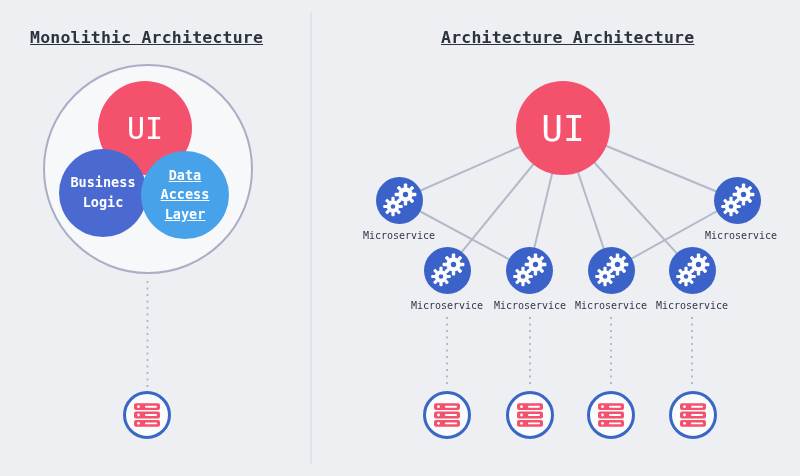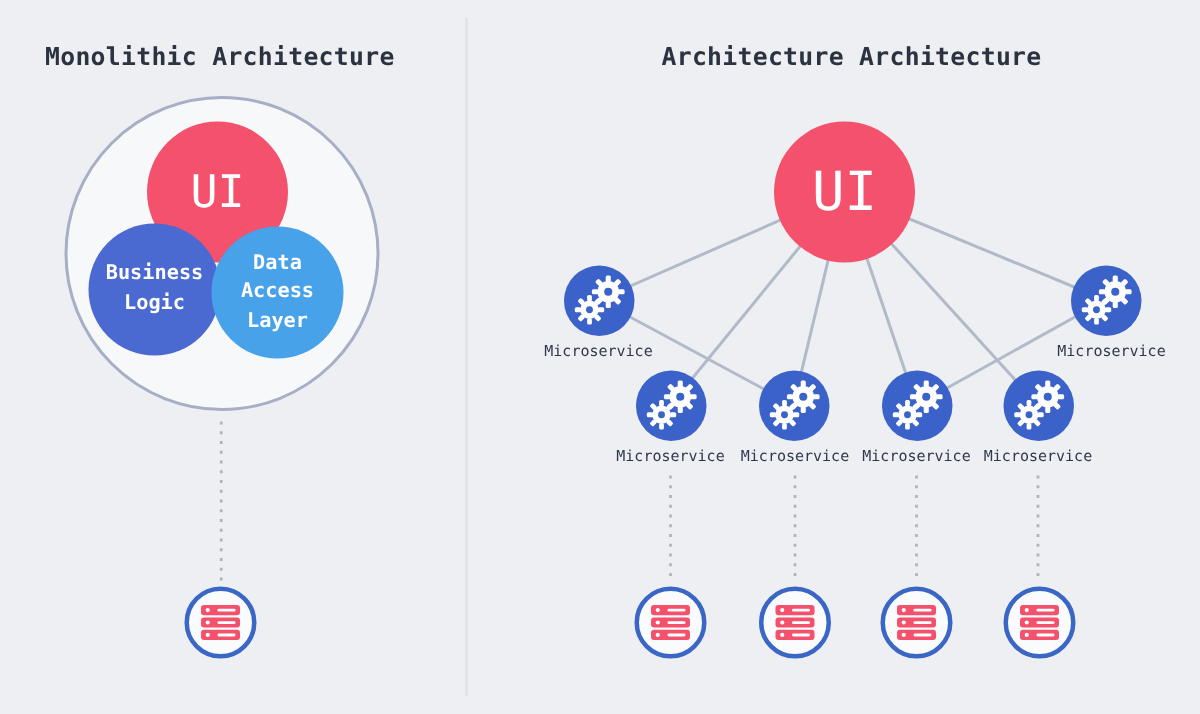--- a/index.html
+++ b/index.html
@@ -3,21 +3,21 @@
 <meta charset="utf-8">
 <style>
   html,body { margin:0; padding:0; }
   .canvas {
     position:relative; width:800px; height:476px;
     background:#edeff3; overflow:hidden;
     font-family:"DejaVu Sans Mono","Liberation Mono",monospace;
   }
   .title {
     position:absolute; font-size:16.5px; font-weight:bold;
-    color:#2b3240; letter-spacing:0.2px; white-space:nowrap; z-index:4;
+    color:#2b3240; letter-spacing:0.2px; white-space:nowrap; z-index:4;text-decoration:underline;
   }
   .lines-layer { position:absolute; left:0; top:0; z-index:1; }
   .divider {
     position:absolute; left:310px; top:12px; width:2px; height:452px;
     background:#e1e3e9; z-index:0;
   }
   .circle {
     position:absolute; border-radius:50%;
     display:flex; align-items:center; justify-content:center;
     text-align:center; box-sizing:border-box;
@@ -31,21 +31,21 @@
     color:#ffffff; font-size:30px; z-index:2;
   }
   .mono-biz {
     left:59px; top:149px; width:88px; height:88px; background:#4a6ad2;
     color:#ffffff; font-size:13.5px; font-weight:bold; line-height:1.45;
     padding:0 8px; z-index:3;
   }
   .mono-data {
     left:141px; top:151px; width:88px; height:88px; background:#47a2e9;
     color:#ffffff; font-size:13.5px; font-weight:bold; line-height:1.45;
-    padding:0 9px; z-index:4;
+    padding:0 9px; z-index:4;text-decoration:underline;
   }
   .micro-ui {
     left:516px; top:81px; width:94px; height:94px; background:#f4516d;
     color:#ffffff; font-size:36px; z-index:2;
   }
   .node {
     position:absolute; width:47px; height:47px; border-radius:50%;
     background:var(--node-bg,#3b62c9); z-index:2;
   }
   .node svg { display:block; width:47px; height:47px; }

